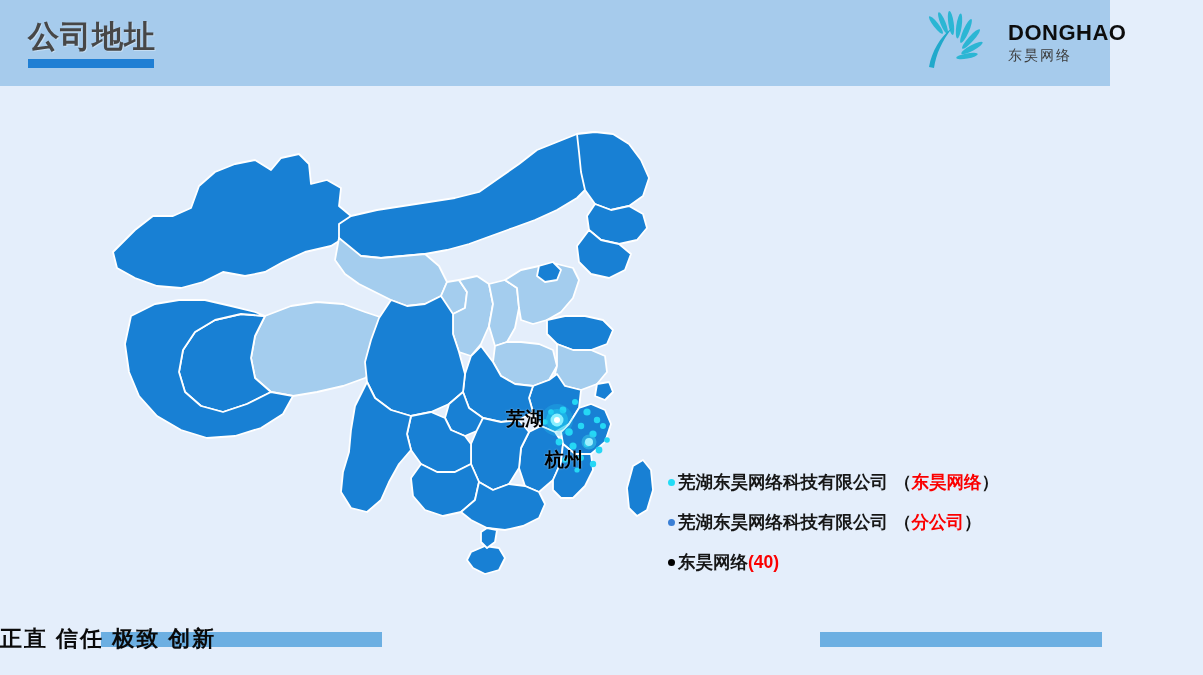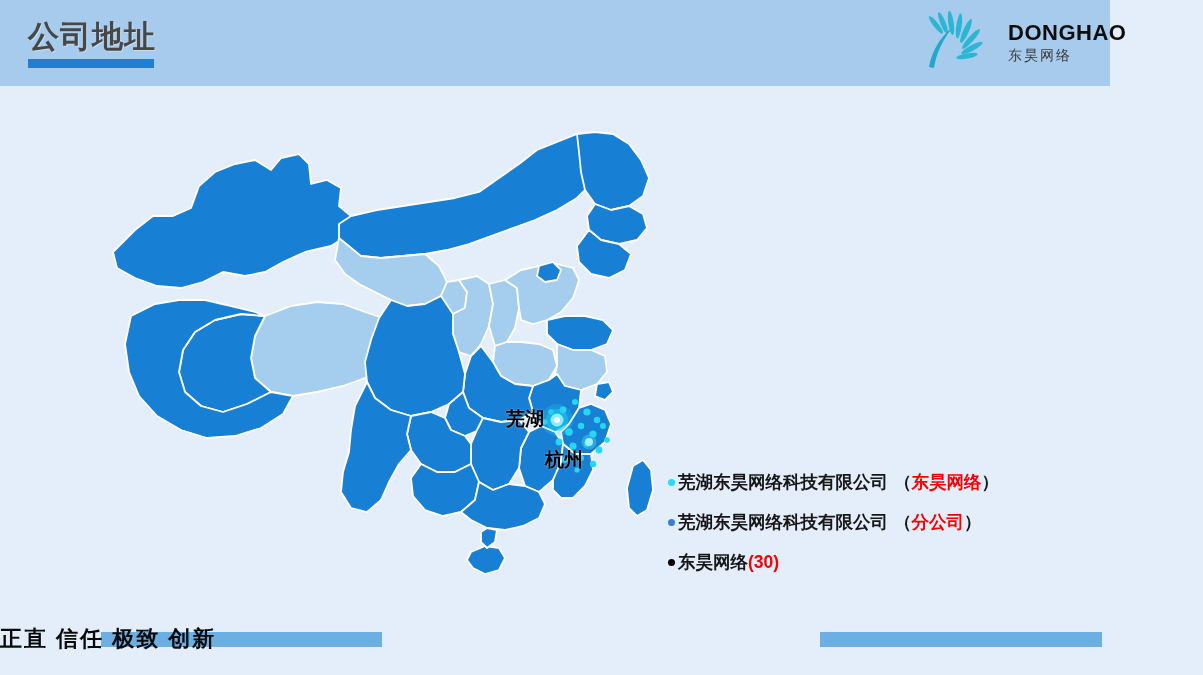--- a/index.html
+++ b/index.html
@@ -255,20 +255,20 @@
     <span class="legend-gap"></span>
     <span class="legend-tag" style="color:#161616">（</span>
     <span class="legend-tag">分公司</span>
     <span class="legend-tag" style="color:#161616">）</span>
   </div>
 
   <div class="legend-row">
     <span class="legend-dot" style="background:#000000"></span>
     <span>东昊网络</span>
     <span class="legend-tag">(</span>
-    <span class="legend-tag">30</span>
+    <span class="legend-tag">40</span>
     <span class="legend-tag">)</span>
   </div>
 </div>
 
 <div class="footer-bar-left"></div>
 <div class="footer-slogan">正直  信任  极致  创新</div>
 <div class="footer-bar-right"></div>
 
 </body></html>

